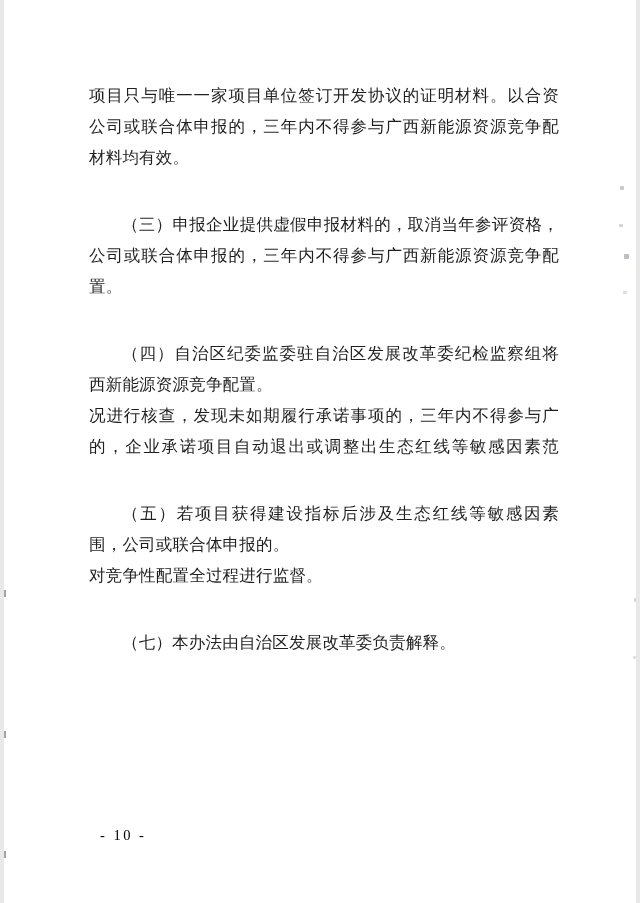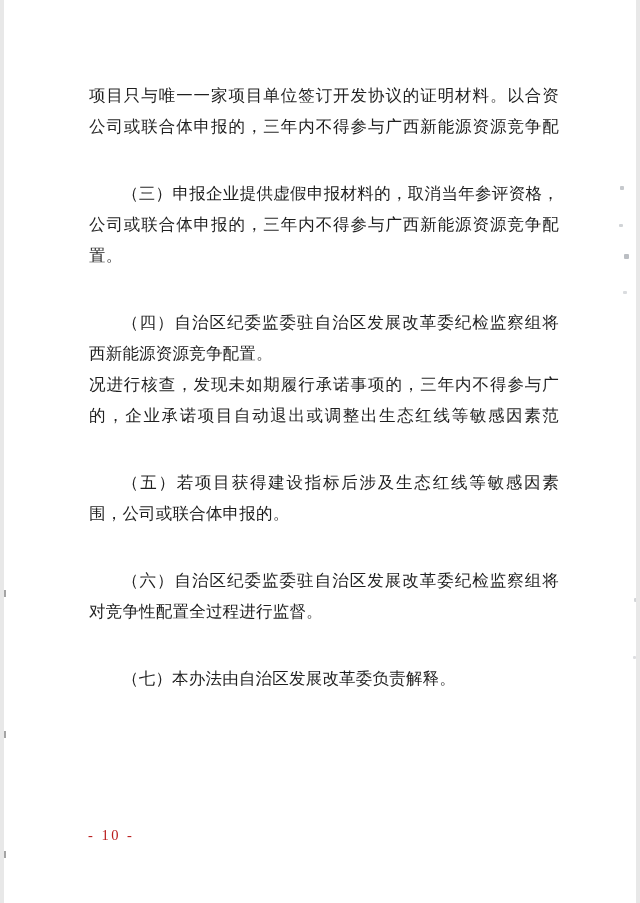--- a/index.html
+++ b/index.html
@@ -37,25 +37,25 @@
   }
   .line.indent {
     text-indent: 2em;
     margin-top: 36px;
   }
   .line.last {
     text-align-last: left;
   }
   .page-number {
     position: absolute;
-    left: 84px;
+    left: 96px;
     top: 827px;
     font-size: 14.5px;
     letter-spacing: 2.5px;
-    color: #b91c1c;
+    color: #000000;
     font-family: "Liberation Serif", serif;
   }
   
   .speck {
     position: absolute;
     background: #8d939b;
     border-radius: 1px;
   }
   .speck.s1 { left: 616px; top: 186px; width: 4px; height: 4px; opacity: 0.50; }
   .speck.s2 { left: 615px; top: 224px; width: 4px; height: 3px; opacity: 0.40; }
@@ -76,30 +76,30 @@
   .edge-mark.e3 { top: 851px; }
 </style>
 </head>
 <body>
 
 <div class="page">
 
   <main class="body-text">
     <div class="line">项目只与唯一一家项目单位签订开发协议的证明材料。以合资</div>
     <div class="line">公司或联合体申报的，三年内不得参与广西新能源资源竞争配</div>
+    <div class="line last">材料均有效。</div>
     <div class="line indent">（三）申报企业提供虚假申报材料的，取消当年参评资格，</div>
     <div class="line">公司或联合体申报的，三年内不得参与广西新能源资源竞争配</div>
     <div class="line last">置。</div>
     <div class="line indent">（四）自治区纪委监委驻自治区发展改革委纪检监察组将</div>
     <div class="line last">西新能源资源竞争配置。</div>
     <div class="line">况进行核查，发现未如期履行承诺事项的，三年内不得参与广</div>
     <div class="line">的，企业承诺项目自动退出或调整出生态红线等敏感因素范</div>
     <div class="line indent">（五）若项目获得建设指标后涉及生态红线等敏感因素</div>
     <div class="line last">围，公司或联合体申报的。</div>
-    <div class="line indent">（六）自治区纪委监委驻自治区发展改革委纪检监察组将</div>
     <div class="line last">对竞争性配置全过程进行监督。</div>
     <div class="line indent last">（七）本办法由自治区发展改革委负责解释。</div>
   </main>
 
   <div class="page-number">- 10 -</div>
 
   <span class="speck s1"></span>
   <span class="speck s2"></span>
   <span class="speck s3"></span>
   <span class="speck s4"></span>

